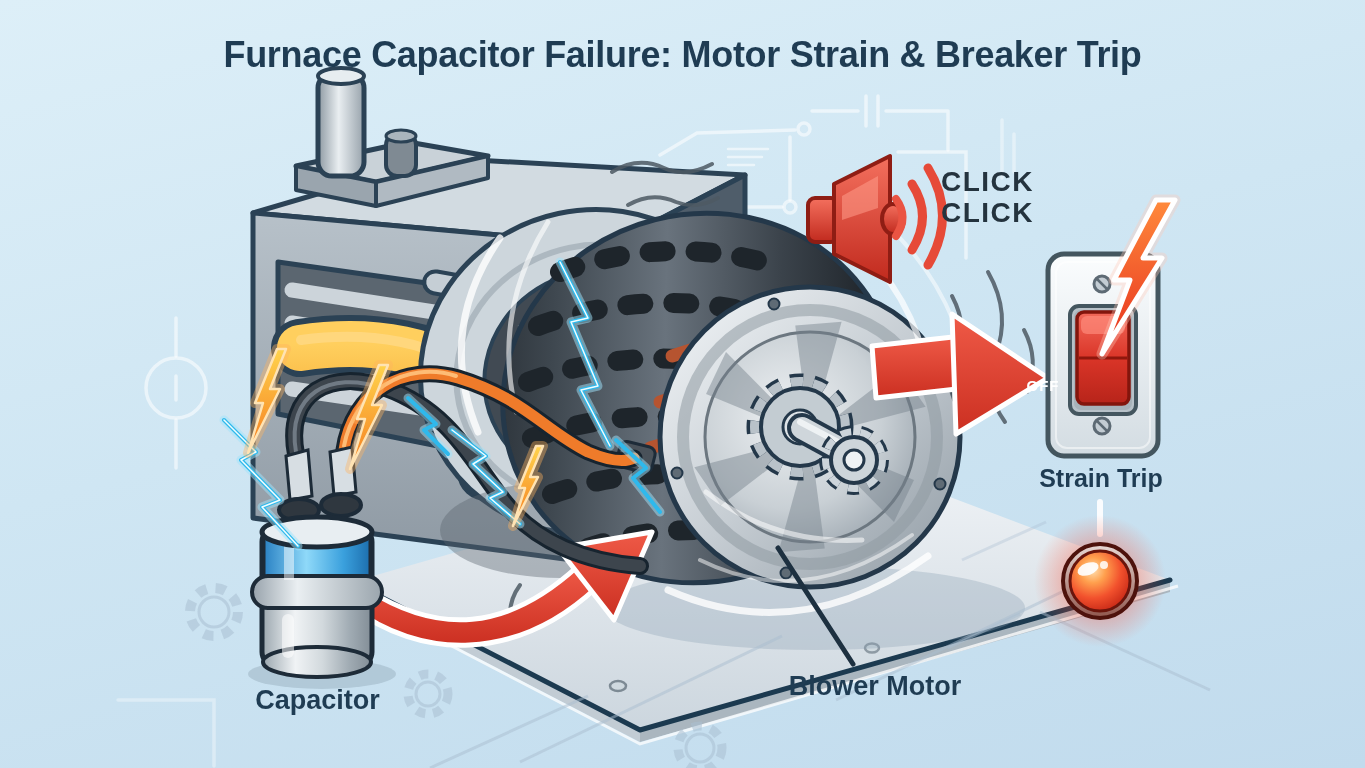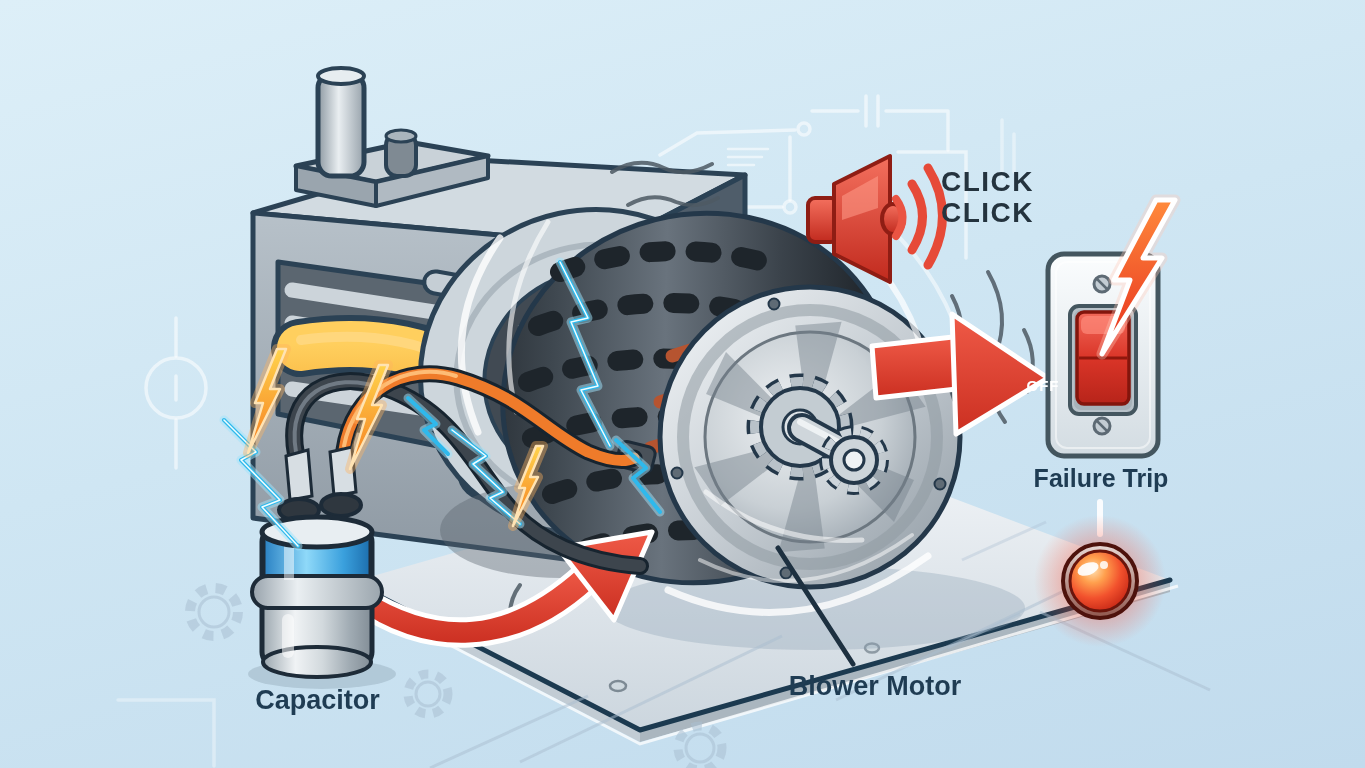--- a/index.html
+++ b/index.html
@@ -391,22 +391,23 @@
   <circle cx="1100" cy="581" r="66" fill="url(#glowGrad)"></circle>
   <circle cx="1100" cy="581" r="37" fill="url(#ringGrad)" stroke="#4e120c" stroke-width="4"></circle>
   <circle cx="1100" cy="581" r="30" fill="url(#orbGrad)" stroke="#6b150c" stroke-width="3"></circle>
   <ellipse cx="1088" cy="569" rx="11" ry="6" transform="rotate(-20 1088 569)" fill="#ffffff" opacity=".92"></ellipse>
   <circle cx="1104" cy="565" r="4" fill="#ffffff" opacity=".85"></circle>
 </g>
 
 <path d="M778,548 L853,664" stroke="#1d3040" stroke-width="5" stroke-linecap="round"></path>
 </svg>
 
+<div class="lbl" id="title">Furnace Capacitor Failure: Motor Strain &amp; Breaker Trip</div>
 <div class="lbl" id="click-label">
   <div>CLICK</div>
   <div>CLICK</div>
 </div>
 <div class="lbl" id="off-label">OFF</div>
-<div class="lbl" id="breaker-trip-label">Failure Trip</div>
+<div class="lbl" id="breaker-trip-label">Strain Trip</div>
 <div class="lbl" id="capacitor-label">Capacitor</div>
 <div class="lbl" id="blower-motor-label">Blower Motor</div>
 
 </div>
 
 </body></html>

